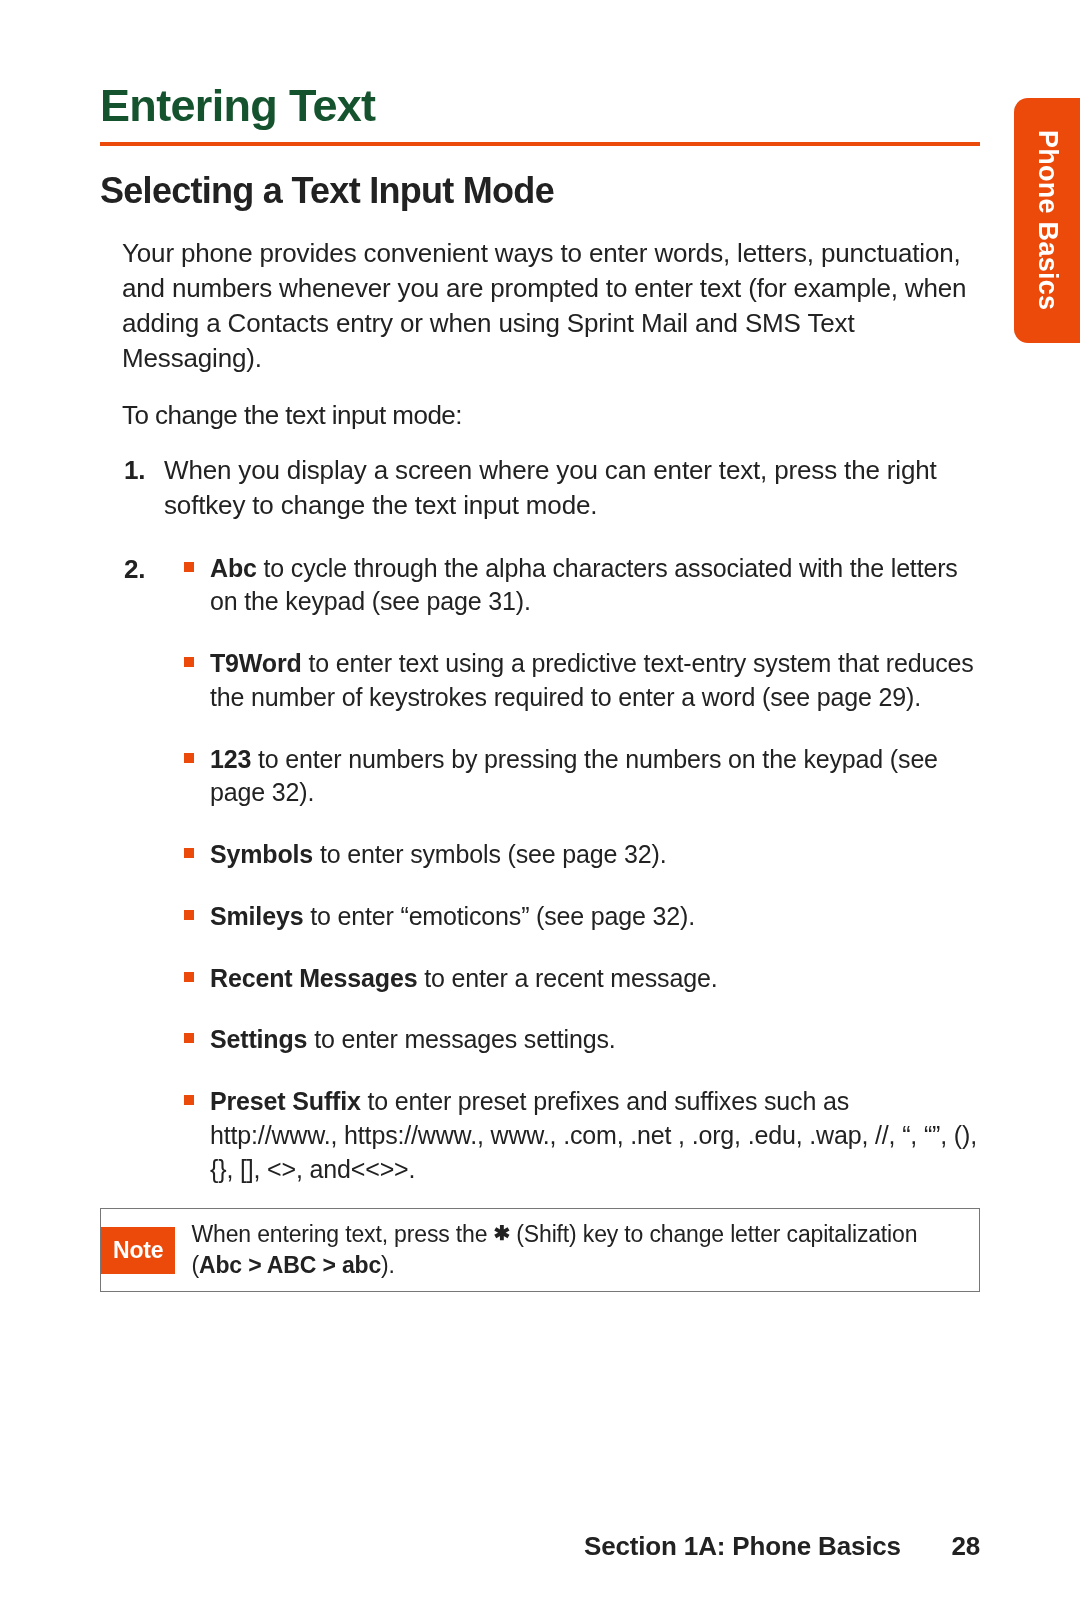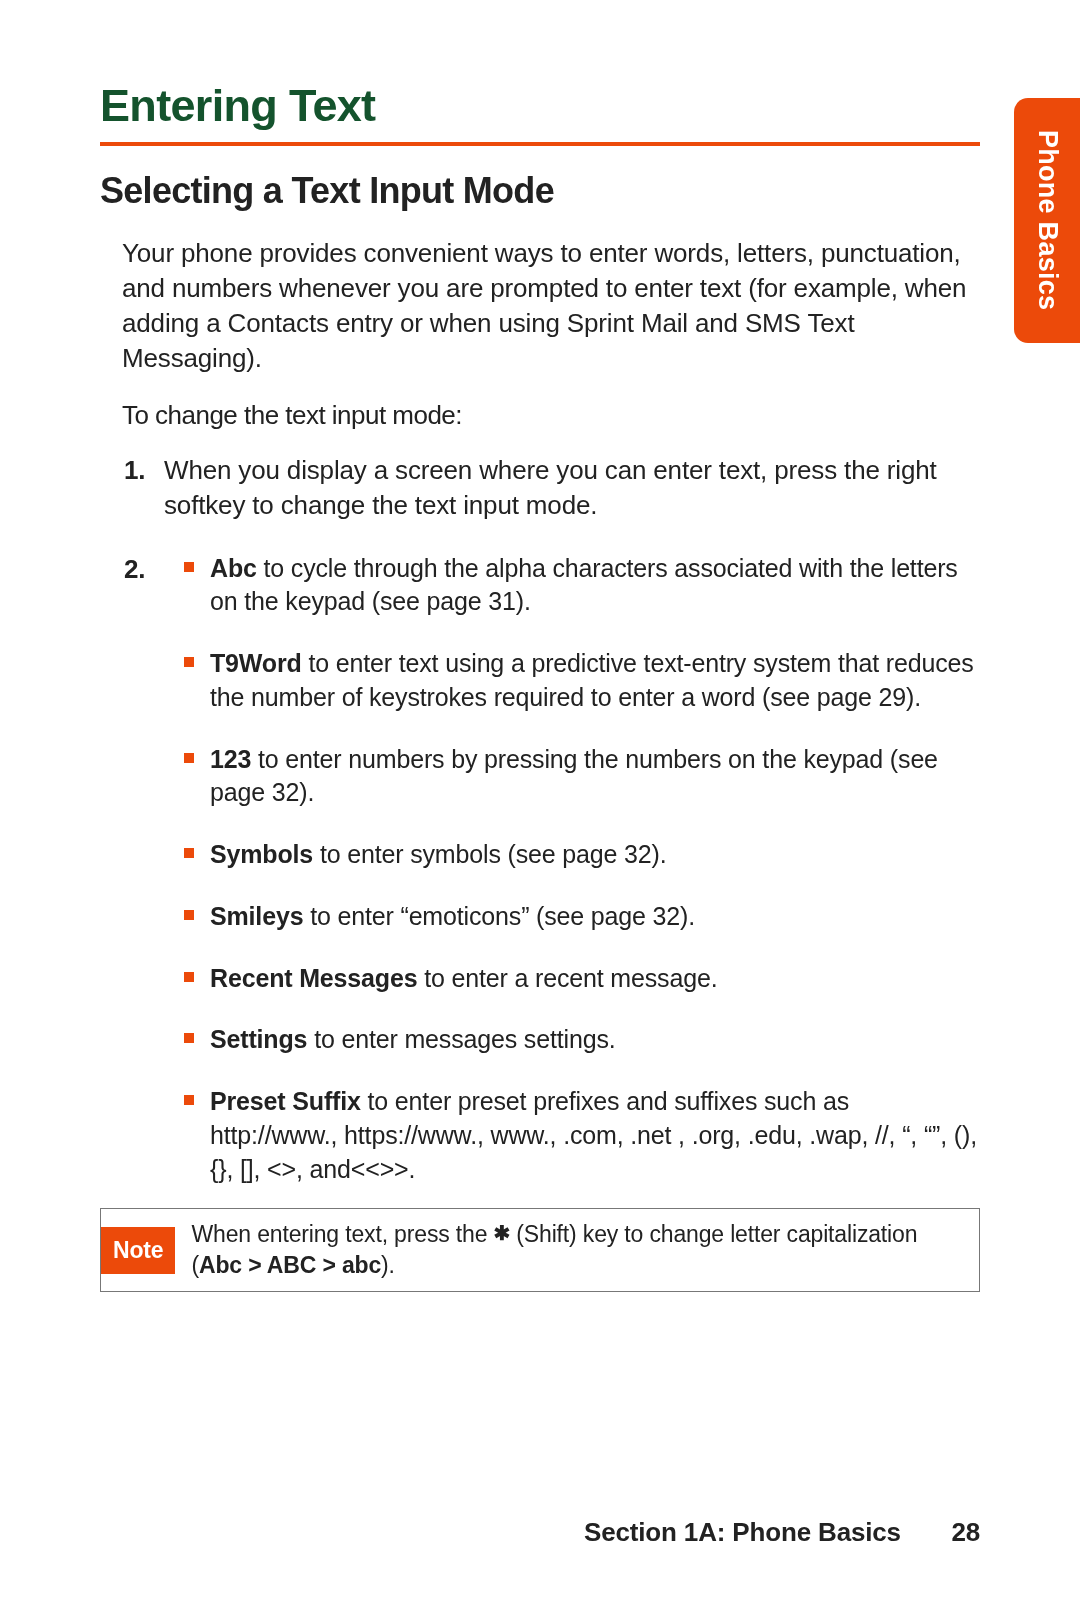--- a/index.html
+++ b/index.html
@@ -125,21 +125,21 @@
     font-size: 23px;
     line-height: 1.35;
     padding: 10px 16px;
     flex: 1;
   }
   .note-body .b { font-weight: 700; }
   .star { font-size: 20px; position: relative; top: -2px; font-weight: 700; }
 
   .footer {
     position: absolute;
-    bottom: 72px;
+    bottom: 58px;
     right: 100px;
     font-size: 26px;
     font-weight: 700;
   }
   .footer .pagenum { display: inline-block; width: 72px; text-align: right; font-weight: 700; }
 </style>
 </head>
 <body>
 
 <div class="page">

